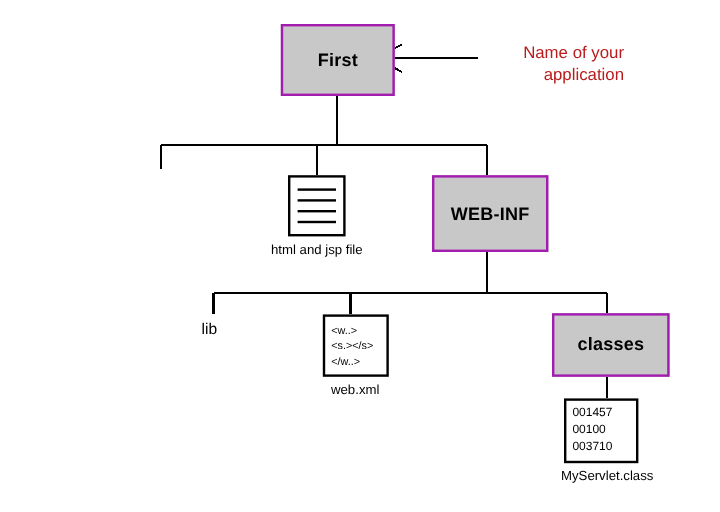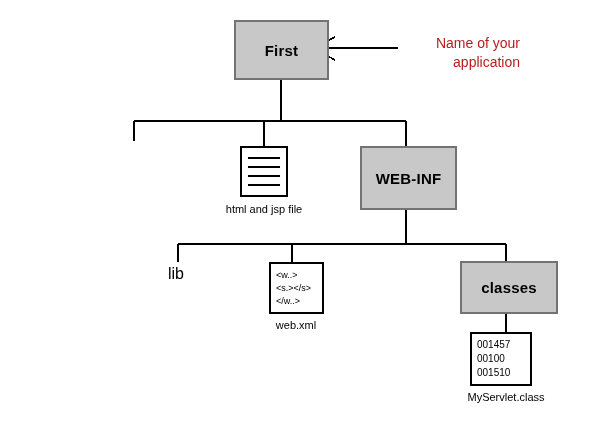--- a/index.html
+++ b/index.html
@@ -20,21 +20,21 @@
     left: 0;
     top: 0;
     width: 600px;
     height: 427px;
     pointer-events: none;
   }
   .node-box {
     position: absolute;
     box-sizing: border-box;
     background: #c8c8c8;
-    border: 2px solid #737373;
+    border: 2px solid #a21caf;
     display: flex;
     align-items: center;
     justify-content: center;
     color: #000000;
     font-weight: bold;
     font-size: 15px;
     letter-spacing: 0.2px;
   }
   .file-box {
     position: absolute;
@@ -73,21 +73,21 @@
   .bin-line {
     font-family: "Liberation Sans", sans-serif;
     font-size: 10px;
     color: #000000;
     line-height: 14px;
     white-space: nowrap;
   }
   .plain-label {
     position: absolute;
     color: #000000;
-    font-size: 16px;
+    font-size: 13px;
     line-height: 19px;
     white-space: nowrap;
   }
   .caption {
     position: absolute;
     color: #000000;
     font-size: 11px;
     line-height: 14px;
     white-space: nowrap;
     text-align: center;
@@ -174,18 +174,18 @@
   <div class="caption" style="left:256px; top:318px; width:80px;">web.xml</div>
 
   <div class="node-box" style="left:460px; top:261px; width:98px; height:53px;">
     <span>classes</span>
   </div>
 
   <div class="file-box" style="left:470px; top:332px; width:62px; height:54px;">
     <div class="code-lines">
       <div class="bin-line">001457</div>
       <div class="bin-line">00100</div>
-      <div class="bin-line">001510</div>
+      <div class="bin-line">003710</div>
     </div>
   </div>
   <div class="caption" style="left:451px; top:390px; width:110px;">MyServlet.class</div>
 
 </div>
 
 </body></html>

